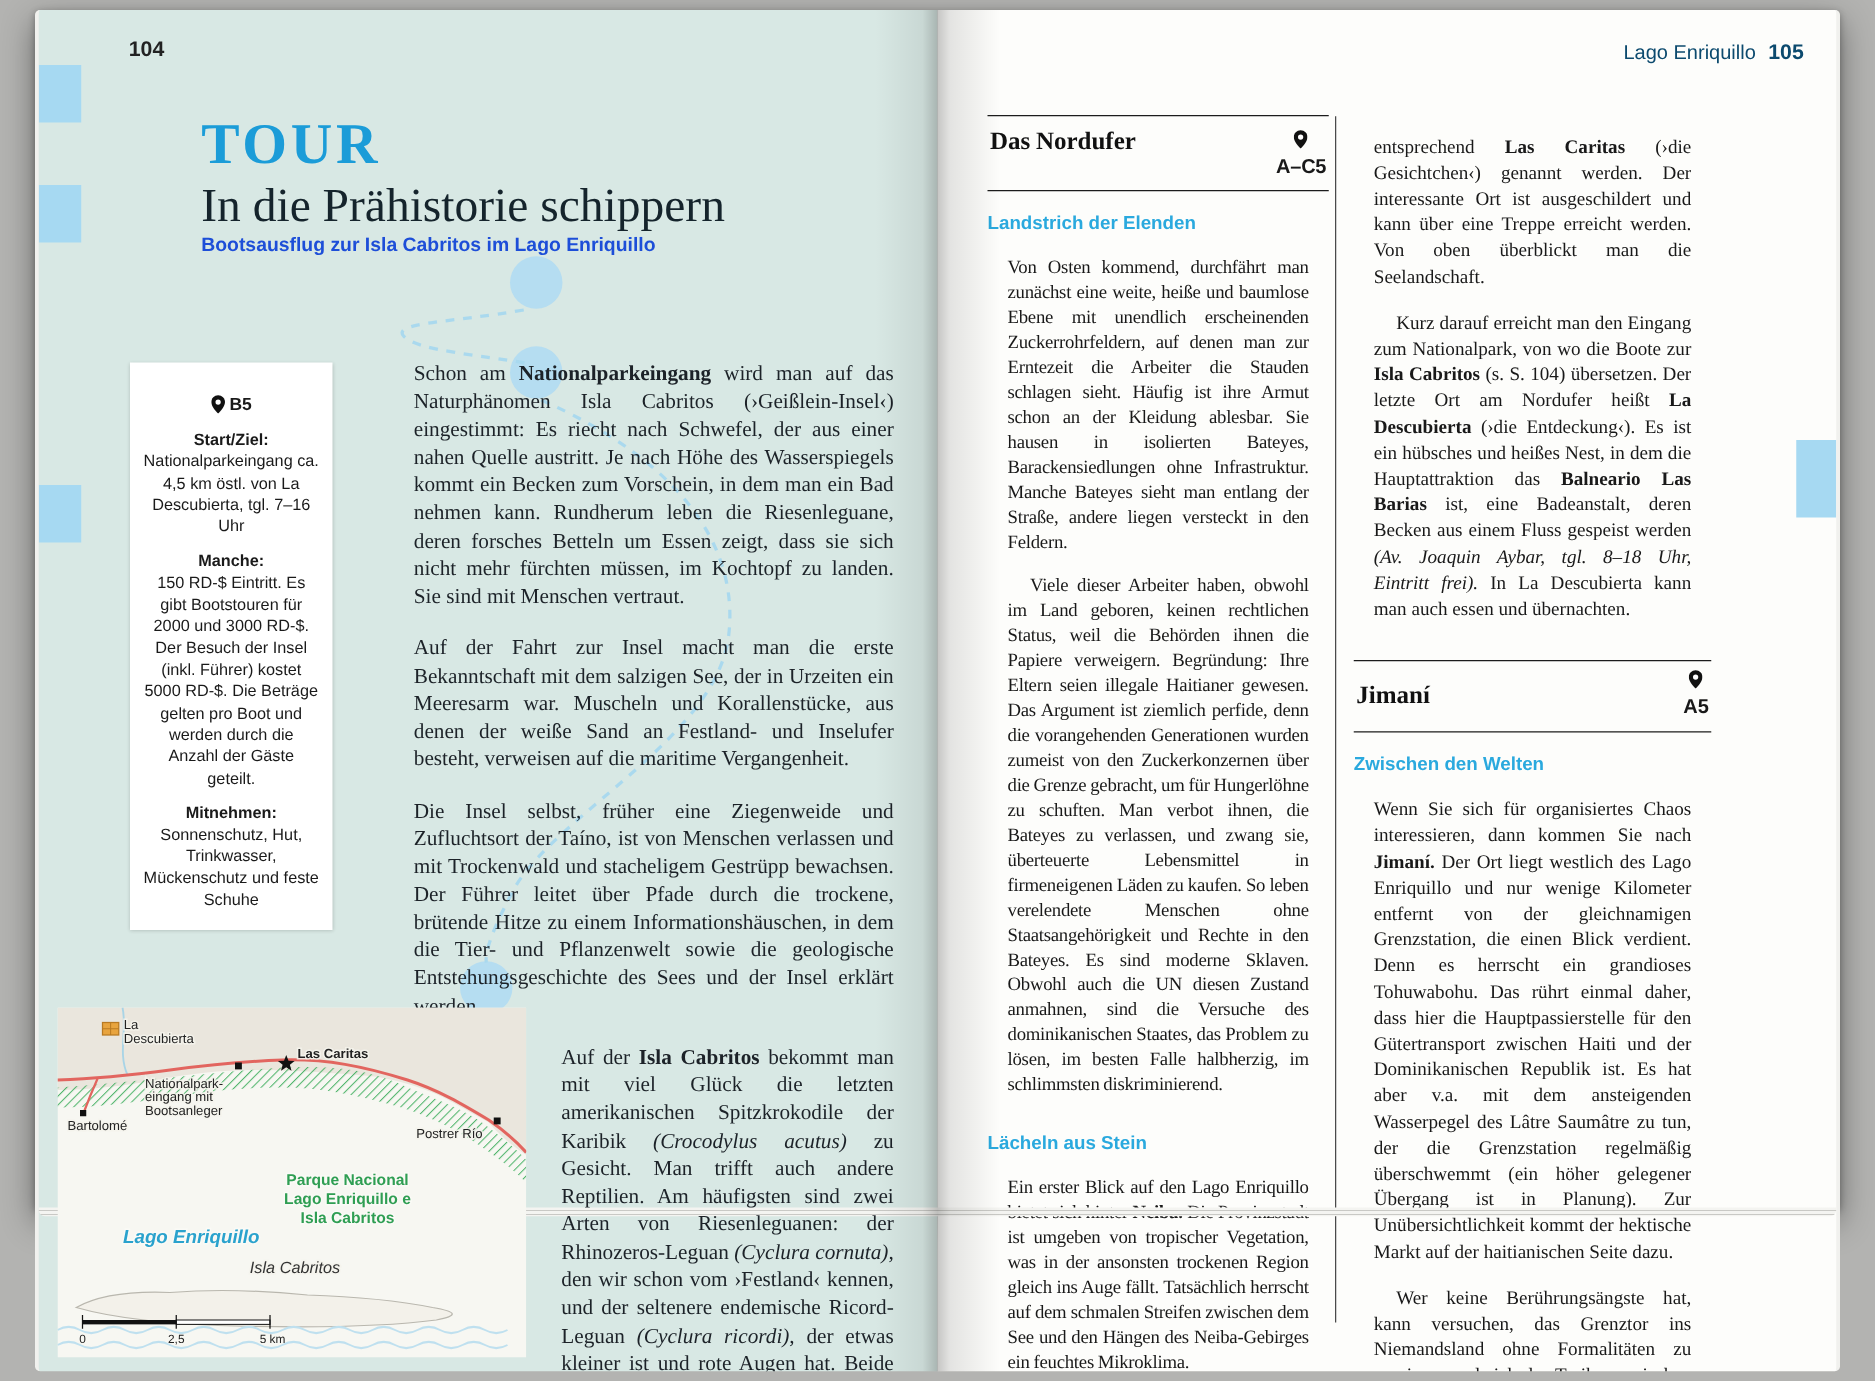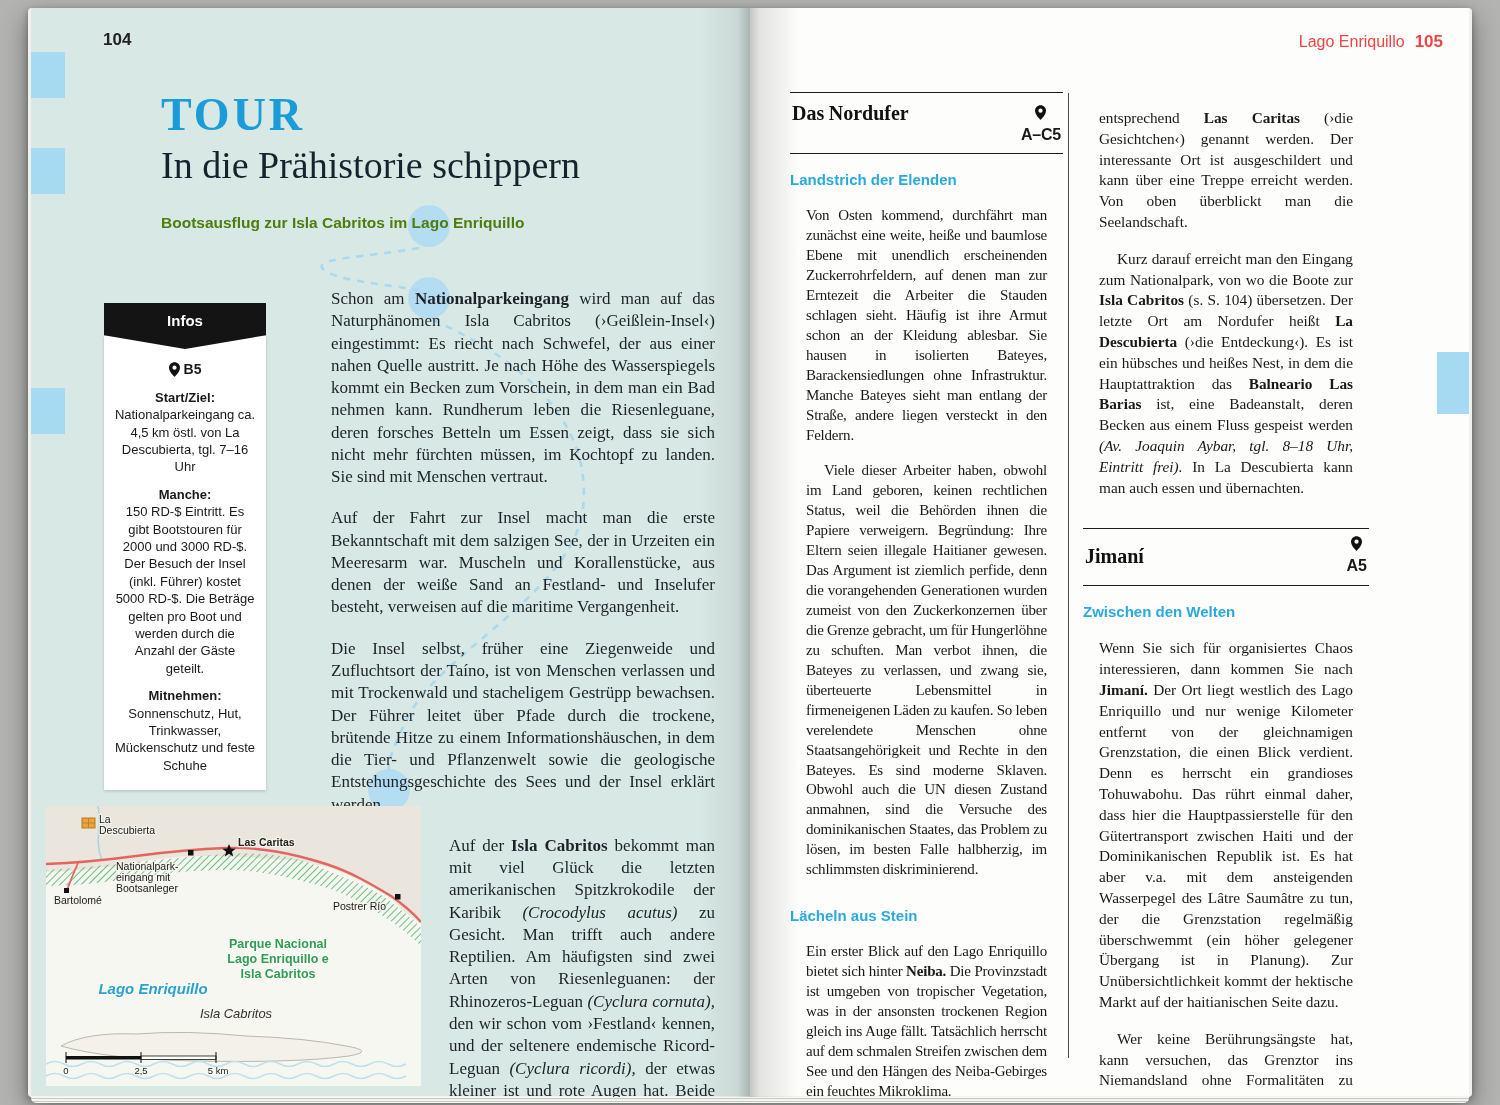--- a/index.html
+++ b/index.html
@@ -14,21 +14,21 @@
   *{margin:0;padding:0;box-sizing:border-box;}
   html,body{width:1500px;height:1105px;}
   body{
     background:#b3b3b1;
     font-family:"Liberation Serif", serif;
     color:var(--ink);
     overflow:hidden;
   }
   .stage{position:relative;width:1500px;height:1105px;}
   .book{
-    position:absolute;left:28px;top:8px;width:1444px;height:1089px;
+    position:absolute;left:28px;top:8px;width:1444px;height:959px;
     box-shadow:0 10px 26px rgba(0,0,0,.42), 0 2px 6px rgba(0,0,0,.3);
     border-radius:4px;
     padding-left:28px;
   }
   .book::after{ 
     content:"";position:absolute;left:3px;right:3px;bottom:-6px;height:7px;
     background:repeating-linear-gradient(to bottom,#f4f4f1 0 2px,#c9c9c5 2px 3px);
     border-radius:0 0 5px 5px;
   }
   .page{position:absolute;top:0;height:1089px;overflow:hidden;}
@@ -53,21 +53,21 @@
     font-family:"Liberation Sans",sans-serif;font-weight:bold;font-size:17px;color:#222;
   }
   .route-svg{position:absolute;left:0;top:0;width:722px;height:1089px;z-index:0;pointer-events:none;}
   .title-block{position:absolute;left:130px;top:84px;width:520px;text-align:left;z-index:1;}
   .kicker{
     font-family:"Liberation Serif",serif;font-weight:bold;font-size:46px;letter-spacing:3px;
     color:var(--accent-blue);line-height:1;
   }
   .main-title{font-size:38px;font-weight:400;color:#15242c;line-height:1.15;margin-top:6px;}
   .subtitle{
-    font-family:"Liberation Sans",sans-serif;font-weight:bold;font-size:15.5px;color:#4d7c0f;margin-top:26px;
+    font-family:"Liberation Sans",sans-serif;font-weight:bold;font-size:15.5px;color:#1d4ed8;
   }
   .infobox{position:absolute;left:73px;top:295px;width:162px;z-index:2;}
   .infobox-banner{
     position:relative;z-index:2;height:46px;background:#141414;
     clip-path:polygon(0 0,100% 0,100% 70%,50% 100%,0 70%);
     text-align:center;color:#fff;
     font-family:"Liberation Sans",sans-serif;font-weight:bold;font-size:15px;
     padding-top:9px;
   }
   .infobox-body{
@@ -91,21 +91,21 @@
   .map text{font-family:"Liberation Sans",sans-serif;fill:#222;paint-order:stroke;stroke:rgba(245,243,236,.85);stroke-width:2.5px;}
   .map .t-town{font-size:10.5px;}
   .map .t-bold{font-weight:bold;}
   .map .t-park{font-size:12.5px;font-weight:bold;fill:var(--park-green);stroke:rgba(250,250,246,.8);}
   .map .t-lake{font-size:15px;font-style:italic;font-weight:bold;fill:#2aa2cd;stroke:rgba(250,250,246,.8);}
   .map .t-island{font-size:13px;font-style:italic;fill:#333;}
   .map .t-scale{font-size:9.5px;stroke:none;}
   
   .pagenum-right{
     position:absolute;right:26px;top:24px;
-    font-family:"Liberation Sans",sans-serif;font-size:16px;color:#ef4444;
+    font-family:"Liberation Sans",sans-serif;font-size:16px;color:#0c4a6e;
   }
   .pagenum-right b{margin-left:10px;font-size:17px;}
   .col{position:absolute;top:84px;font-size:15px;line-height:1.33;text-align:justify;hyphens:auto;color:#191919;}
   .col1{left:40px;width:273px;letter-spacing:-0.2px;word-spacing:-0.5px;}
   .col2{left:333px;width:286px;font-size:15.3px;line-height:1.36;}
   .col-divider{position:absolute;left:318px;top:85px;width:1px;height:965px;background:#4a4a4a;}
   .section-head{border-top:1.6px solid #1c1c1c;border-bottom:1.6px solid #1c1c1c;padding:7px 2px 8px;margin-bottom:16px;
     display:flex;align-items:baseline;justify-content:space-between;}
   .section-head h2{font-family:"Liberation Serif",serif;font-size:20px;font-weight:bold;color:#111;letter-spacing:0;}
   .gridref-h{display:flex;align-items:center;gap:4px;font-family:"Liberation Sans",sans-serif;font-weight:bold;font-size:16px;flex-direction:column;}
@@ -137,23 +137,20 @@
                  M402,312 C515,362 560,430 552,500 C543,580 420,640 382,700 C364,733 357,752 358,762" fill="none" stroke="#a8d8ee" stroke-width="2.6" stroke-dasharray="7 7" opacity="0.95"></path>
       </svg>
 
       <div class="title-block">
         <div class="kicker">TOUR</div>
         <div class="main-title">In die Prähistorie schippern</div>
         <div class="subtitle">Bootsausflug zur Isla Cabritos im Lago Enriquillo</div>
       </div>
 
       <aside class="infobox">
-        <div class="infobox-banner">
-          <span>Infos</span>
-        </div>
         <div class="infobox-body">
           <div class="gridref">
             <svg width="11" height="15" viewBox="0 0 12 16">
                 <path d="M6 0C2.7 0 0 2.7 0 6c0 4.5 6 10 6 10s6-5.5 6-10C12 2.7 9.3 0 6 0z" fill="#111"></path>
                 <circle cx="6" cy="6" r="2.3" fill="#fff"></circle>
               </svg>
             <span>B5</span>
           </div>
           <div class="info-sec">
             <div class="info-label">Start/Ziel:</div>

